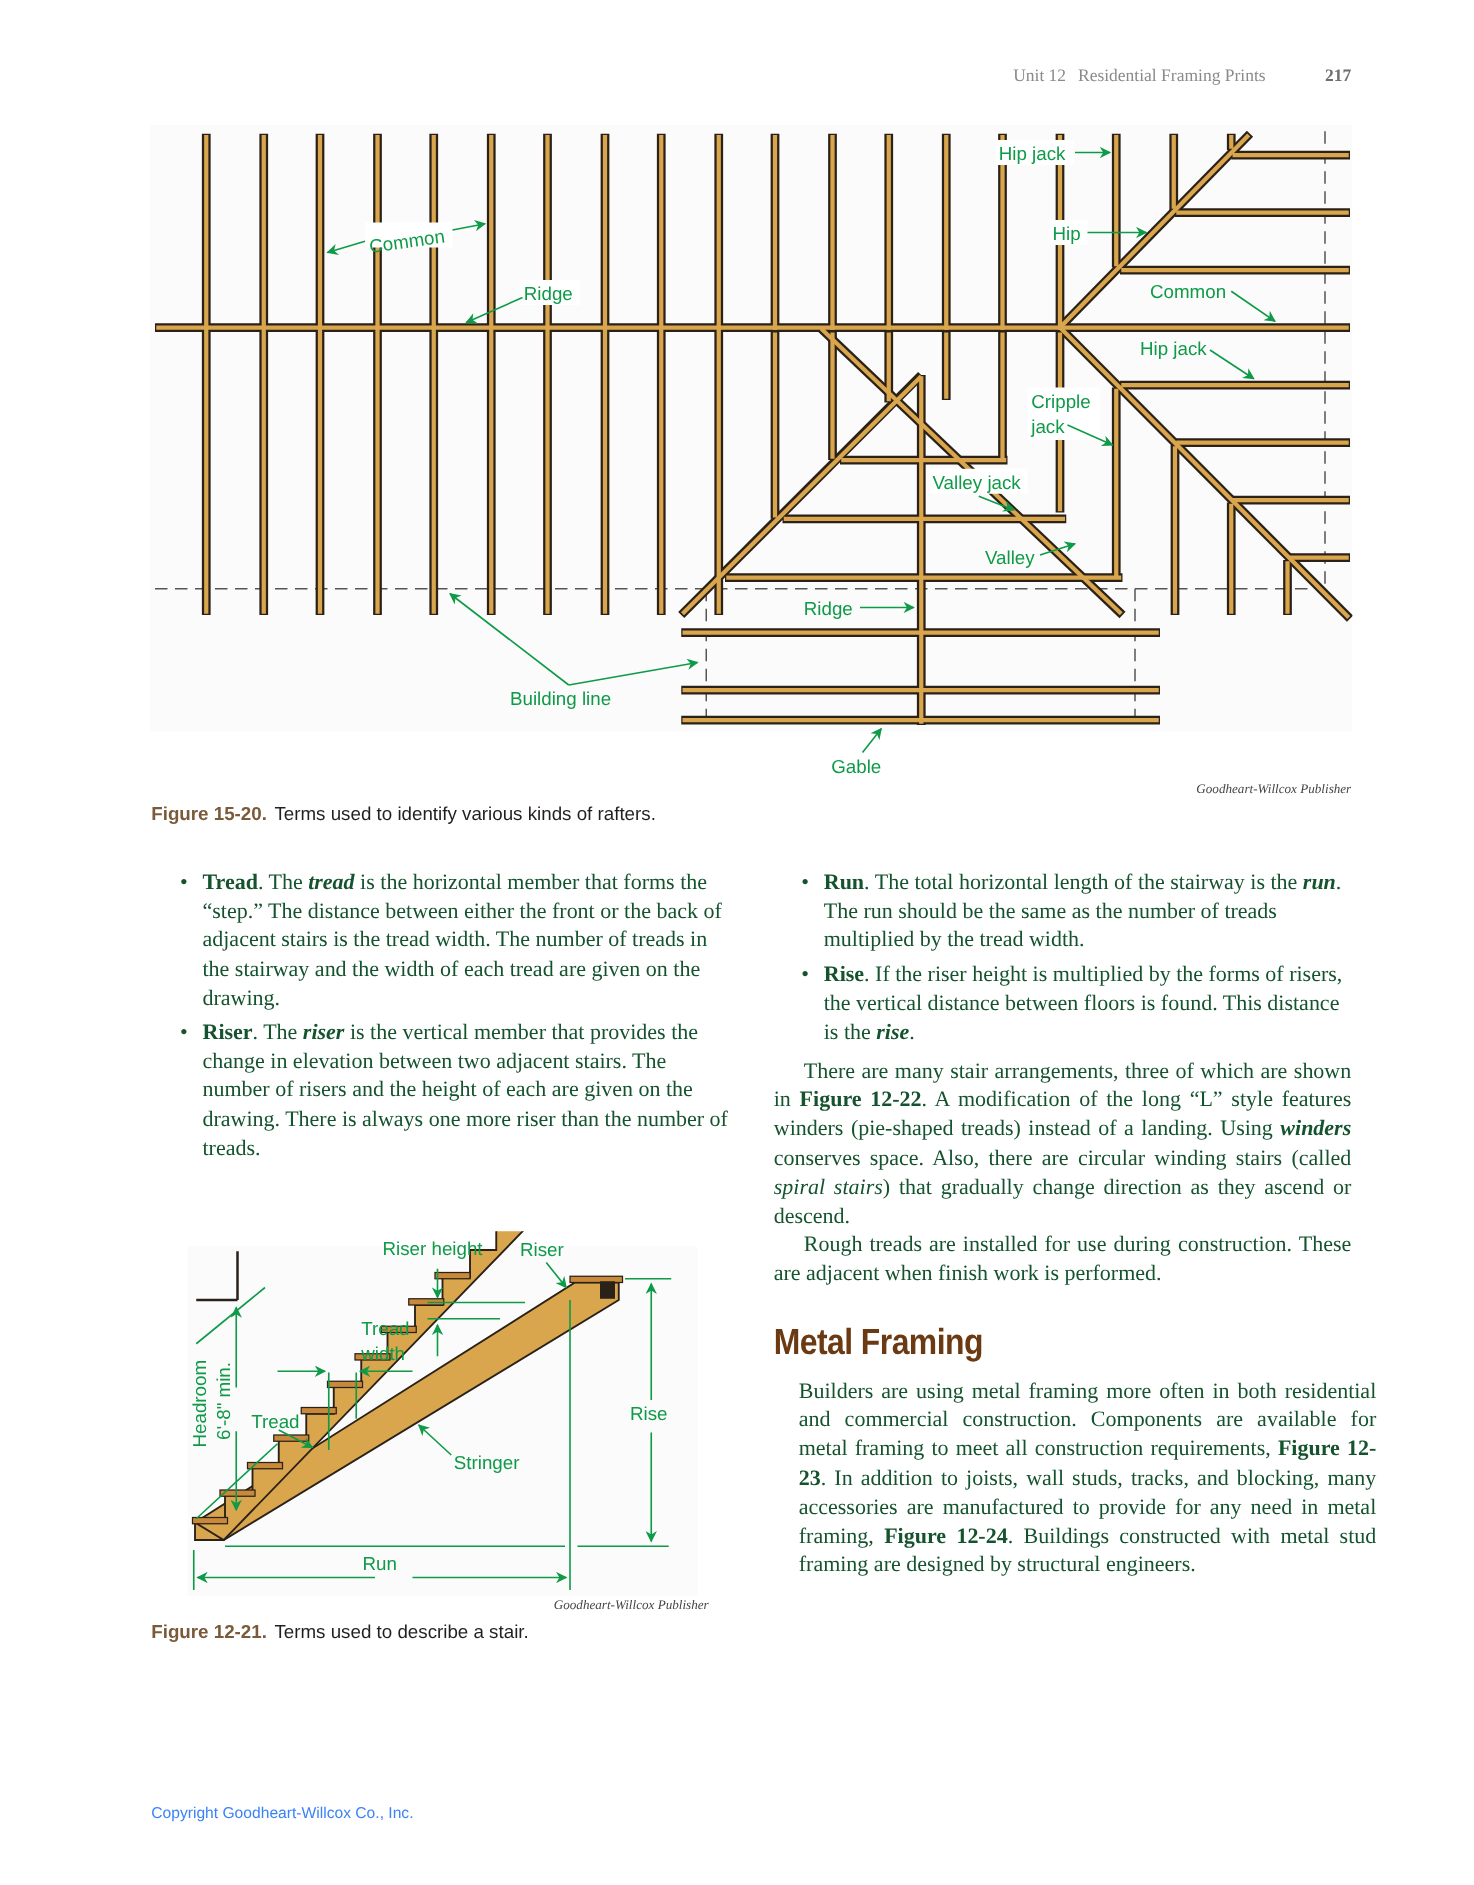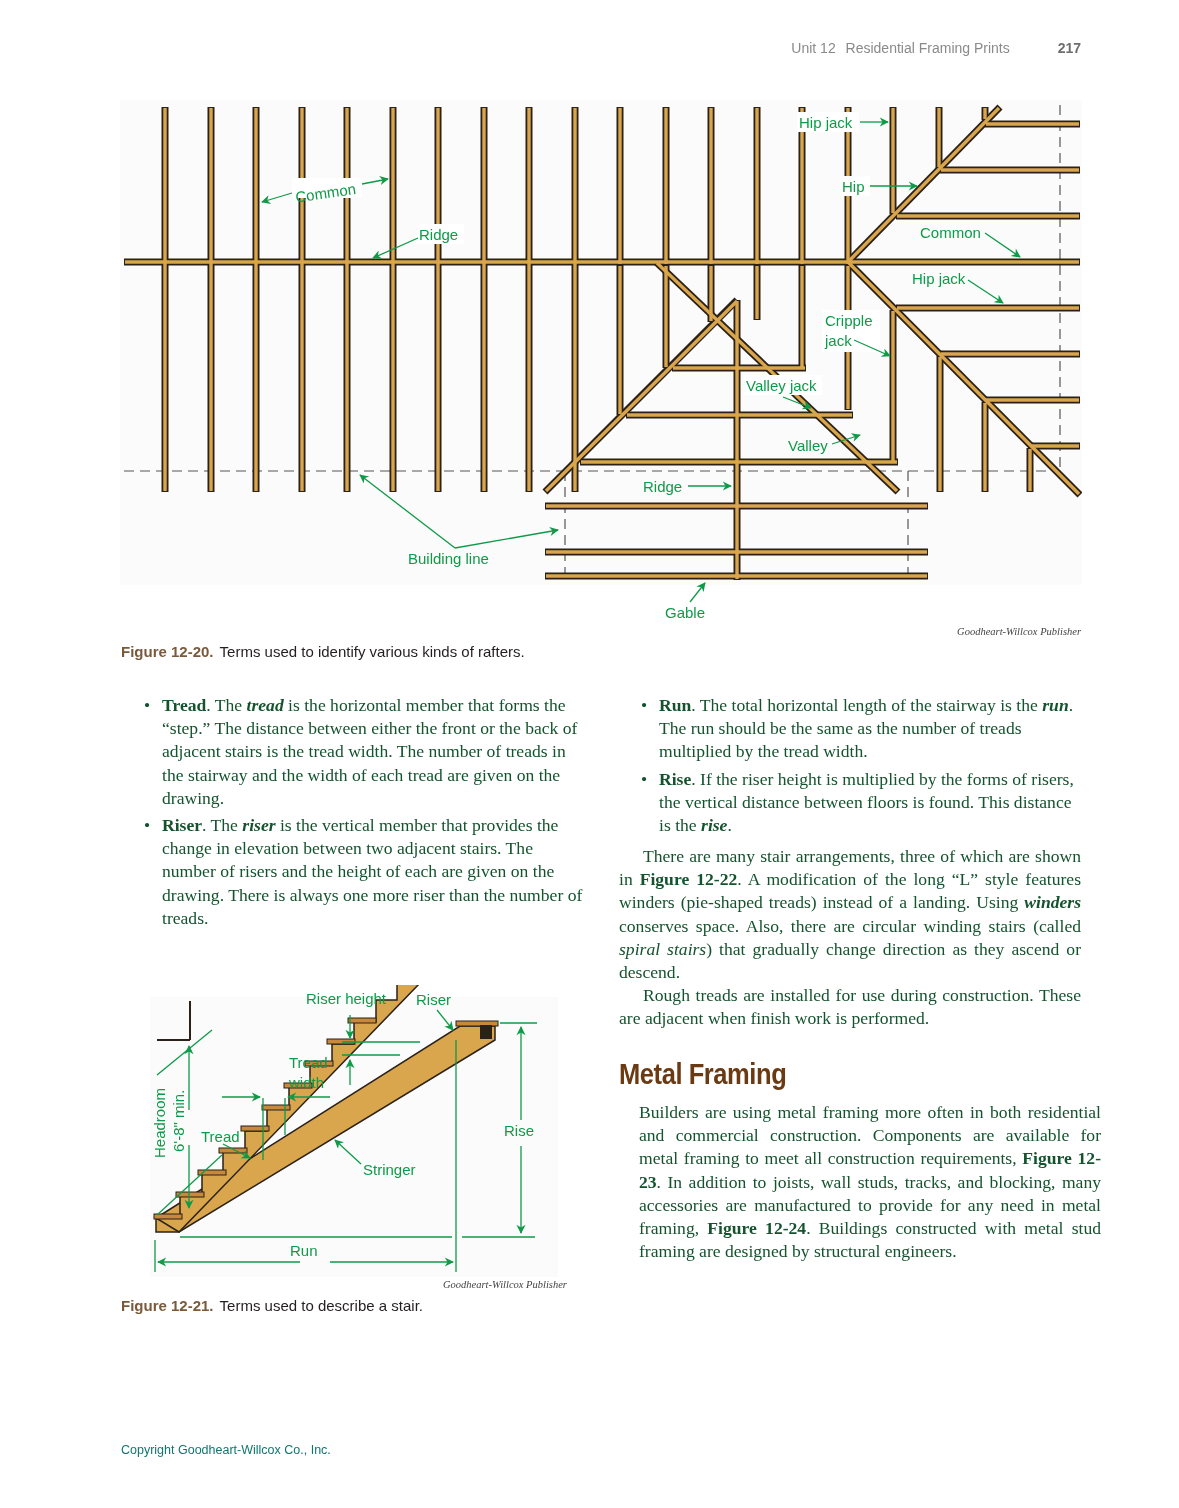--- a/index.html
+++ b/index.html
@@ -1,31 +1,31 @@
 <!DOCTYPE html>
 <html><head>
 <meta charset="utf-8">
 <style>
   * { margin:0; padding:0; box-sizing:border-box; }
   html, body { width:1179px; height:1508px; background:#ffffff; overflow:hidden; }
   body { position:relative; font-family:"DejaVu Serif", serif; color:#231f20; }
   .abs { position:absolute; }
-  .header { top:40px; right:98px; font-family:Liberation Sans, sans-serif; font-size:14px; color:#8a8a8a; }
+  .header { top:54px; right:98px; font-family:Liberation Serif, serif; font-size:14px; color:#8a8a8a; }
   .header .unit { margin-right:6px; }
   .header .pg { font-weight:bold; color:#6e6e6e; margin-left:44px; }
   .fig-caption { font-family:"Liberation Sans", sans-serif; font-size:15px; color:#231f20; }
   .fig-caption .num { color:#7a5a3a; font-weight:bold; margin-right:6px; }
   .credit { font-family:"Liberation Serif", serif; font-style:italic; font-size:10.5px; color:#444; }
   .body-text { font-family:"Liberation Serif", serif; font-size:17.6px; line-height:23.2px; color:#14532d; }
   .bullet { position:relative; padding-left:18px; margin-bottom:4px; }
   .bullet::before { content:"•"; position:absolute; left:0; top:0; }
   .justify { text-align:justify; }
   .indent { text-indent:24px; }
   .section-title { font-family:"Liberation Sans", sans-serif; font-weight:bold; font-size:29px; color:#6b3a12; letter-spacing:-0.5px; transform:scaleX(0.88); transform-origin:left; }
-  .copyright { font-family:"Liberation Sans", sans-serif; font-size:12.5px; color:#0f766e; }
+  .copyright { font-family:"Liberation Sans", sans-serif; font-size:12.5px; color:#3b82f6; }
   svg text { font-family:"Liberation Sans", sans-serif; }
 </style>
 </head>
 <body>
 
 <div class="abs header">
   <span class="unit">Unit 12</span>
   <span>Residential Framing Prints</span>
   <span class="pg">217</span>
 </div>
@@ -195,21 +195,21 @@
     <text x="788" y="451">Valley</text>
     <text x="643" y="492">Ridge</text>
     <text x="408" y="564">Building line</text>
     <text x="665" y="618">Gable</text>
   </g>
 </svg>
 </div>
 
 <div class="abs credit" style="top:626px; right:98px;">Goodheart-Willcox Publisher</div>
 <div class="abs fig-caption" style="left:121px; top:643px;">
-  <span class="num">Figure 12-20.</span><span>Terms used to identify various kinds of rafters.</span>
+  <span class="num">Figure 15-20.</span><span>Terms used to identify various kinds of rafters.</span>
 </div>
 
 <div class="abs body-text" style="left:144px; top:694px; width:440px;">
   <div class="bullet"><b>Tread</b><span>. The </span><b><i>tread</i></b><span> is the horizontal member that forms the “step.” The distance between either the front or the back of adjacent stairs is the tread width. The number of treads in the stairway and the width of each tread are given on the drawing.</span></div>
   <div class="bullet"><b>Riser</b><span>. The </span><b><i>riser</i></b><span> is the vertical member that provides the change in elevation between two adjacent stairs. The number of risers and the height of each are given on the drawing. There is always one more riser than the number of treads.</span></div>
 </div>
 
 <div class="abs" style="left:140px; top:985px; width:450px; height:300px;">
 <svg width="450" height="300" viewBox="140 985 450 300">
   <defs>

